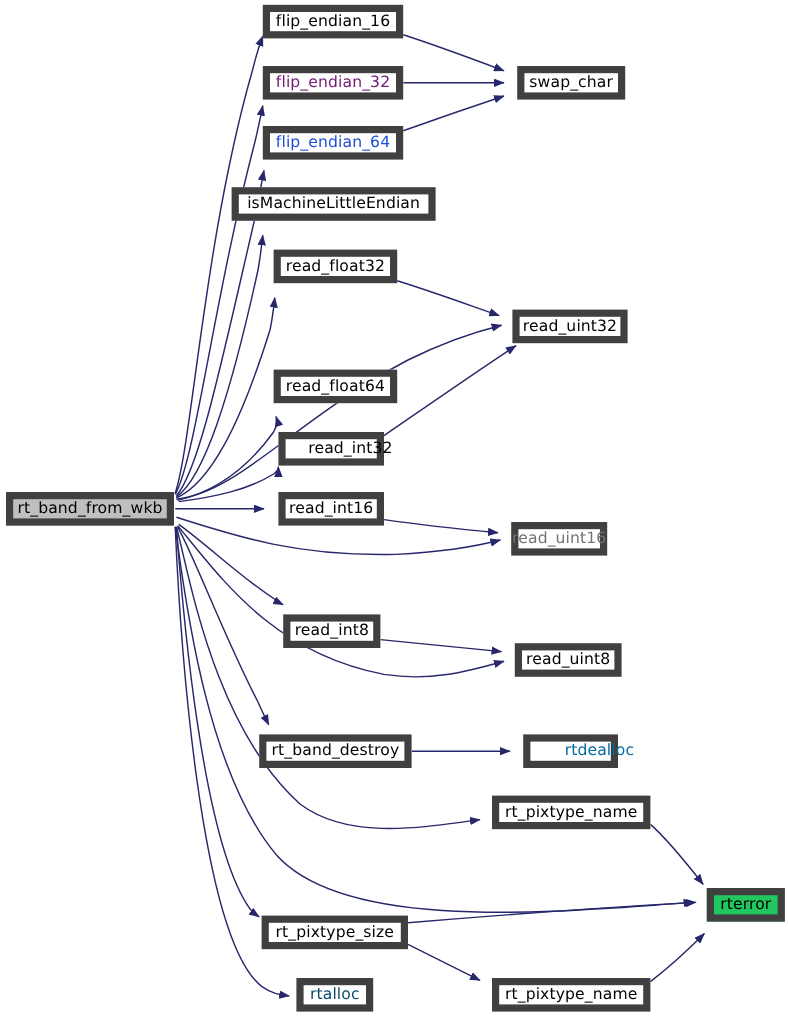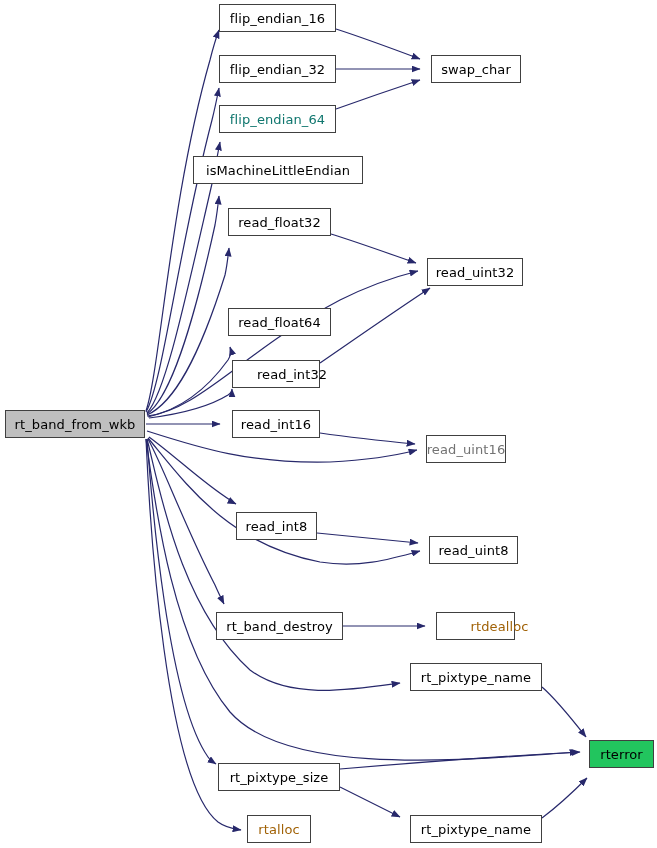--- a/index.html
+++ b/index.html
@@ -27,21 +27,21 @@
   #node-layer {
     position: absolute;
     left: 0;
     top: 0;
     width: 657px;
     height: 848px;
   }
   .gnode {
     position: absolute;
     box-sizing: border-box;
-    border: 1px solid #000000;
+    border: 6px solid #000000;
     background: #ffffff;
     display: flex;
     align-items: center;
     justify-content: center;
     white-space: nowrap;
     color: #000000;
     font-size: 13px;
     line-height: 1;
     letter-spacing: 0.1px;
   }
@@ -98,24 +98,24 @@
       </g>
   </svg>
 
   <div id="node-layer">
       <div class="gnode root" style="left: 5px; top: 410px; width: 140px; height: 28px; border-color: rgb(64, 64, 64); background: rgb(191, 191, 191); color: rgb(0, 0, 0);">
         <span class="lbl">rt_band_from_wkb</span>
       </div>
       <div class="gnode" style="left: 219px; top: 4px; width: 117px; height: 28px; border-color: rgb(64, 64, 64); background: rgb(255, 255, 255); color: rgb(0, 0, 0);">
         <span class="lbl">flip_endian_16</span>
       </div>
-      <div class="gnode" style="left: 219px; top: 55px; width: 117px; height: 28px; border-color: rgb(64, 64, 64); background: rgb(255, 255, 255); color: #000000;">
+      <div class="gnode" style="left: 219px; top: 55px; width: 117px; height: 28px; border-color: rgb(64, 64, 64); background: rgb(255, 255, 255); color: #701a75;">
         <span class="lbl">flip_endian_32</span>
       </div>
-      <div class="gnode" style="left: 219px; top: 105px; width: 117px; height: 28px; border-color: rgb(64, 64, 64); background: rgb(255, 255, 255); color: #0f766e;">
+      <div class="gnode" style="left: 219px; top: 105px; width: 117px; height: 28px; border-color: rgb(64, 64, 64); background: rgb(255, 255, 255); color: #1d4ed8;">
         <span class="lbl">flip_endian_64</span>
       </div>
       <div class="gnode" style="left: 193px; top: 156px; width: 170px; height: 28px; border-color: rgb(64, 64, 64); background: rgb(255, 255, 255); color: rgb(0, 0, 0);">
         <span class="lbl">isMachineLittleEndian</span>
       </div>
       <div class="gnode" style="left: 431px; top: 55px; width: 90px; height: 28px; border-color: rgb(64, 64, 64); background: rgb(255, 255, 255); color: rgb(0, 0, 0);">
         <span class="lbl">swap_char</span>
       </div>
       <div class="gnode" style="left: 228px; top: 208px; width: 103px; height: 28px; border-color: rgb(64, 64, 64); background: rgb(255, 255, 255); color: rgb(0, 0, 0);">
         <span class="lbl">read_float32</span>
@@ -137,33 +137,33 @@
       </div>
       <div class="gnode" style="left: 236px; top: 512px; width: 81px; height: 28px; border-color: rgb(64, 64, 64); background: rgb(255, 255, 255); color: rgb(0, 0, 0);">
         <span class="lbl">read_int8</span>
       </div>
       <div class="gnode" style="left: 429px; top: 536px; width: 89px; height: 28px; border-color: rgb(64, 64, 64); background: rgb(255, 255, 255); color: rgb(0, 0, 0);">
         <span class="lbl">read_uint8</span>
       </div>
       <div class="gnode" style="left: 216px; top: 612px; width: 127px; height: 28px; border-color: rgb(64, 64, 64); background: rgb(255, 255, 255); color: rgb(0, 0, 0);">
         <span class="lbl">rt_band_destroy</span>
       </div>
-      <div class="gnode" style="left: 436px; top: 612px; width: 79px; height: 28px; border-color: rgb(64, 64, 64); background: rgb(255, 255, 255); color: #a16207; padding-left: 48px;">
+      <div class="gnode" style="left: 436px; top: 612px; width: 79px; height: 28px; border-color: rgb(64, 64, 64); background: rgb(255, 255, 255); color: #0369a1; padding-left: 48px;">
         <span class="lbl">rtdealloc</span>
       </div>
       <div class="gnode" style="left: 410px; top: 663px; width: 132px; height: 28px; border-color: rgb(64, 64, 64); background: rgb(255, 255, 255); color: rgb(0, 0, 0);">
         <span class="lbl">rt_pixtype_name</span>
       </div>
       <div class="gnode" style="left: 589px; top: 740px; width: 65px; height: 28px; border-color: rgb(64, 64, 64); background: #22c55e; color: rgb(0, 0, 0);">
         <span class="lbl">rterror</span>
       </div>
       <div class="gnode" style="left: 218px; top: 763px; width: 122px; height: 28px; border-color: rgb(64, 64, 64); background: rgb(255, 255, 255); color: rgb(0, 0, 0);">
         <span class="lbl">rt_pixtype_size</span>
       </div>
-      <div class="gnode" style="left: 247px; top: 815px; width: 64px; height: 28px; border-color: rgb(64, 64, 64); background: rgb(255, 255, 255); color: #a16207;">
+      <div class="gnode" style="left: 247px; top: 815px; width: 64px; height: 28px; border-color: rgb(64, 64, 64); background: rgb(255, 255, 255); color: #0c4a6e;">
         <span class="lbl">rtalloc</span>
       </div>
       <div class="gnode" style="left: 410px; top: 815px; width: 132px; height: 28px; border-color: rgb(64, 64, 64); background: rgb(255, 255, 255); color: rgb(0, 0, 0);">
         <span class="lbl">rt_pixtype_name</span>
       </div>
     </div>
 
 </div>
 
 </body></html>

